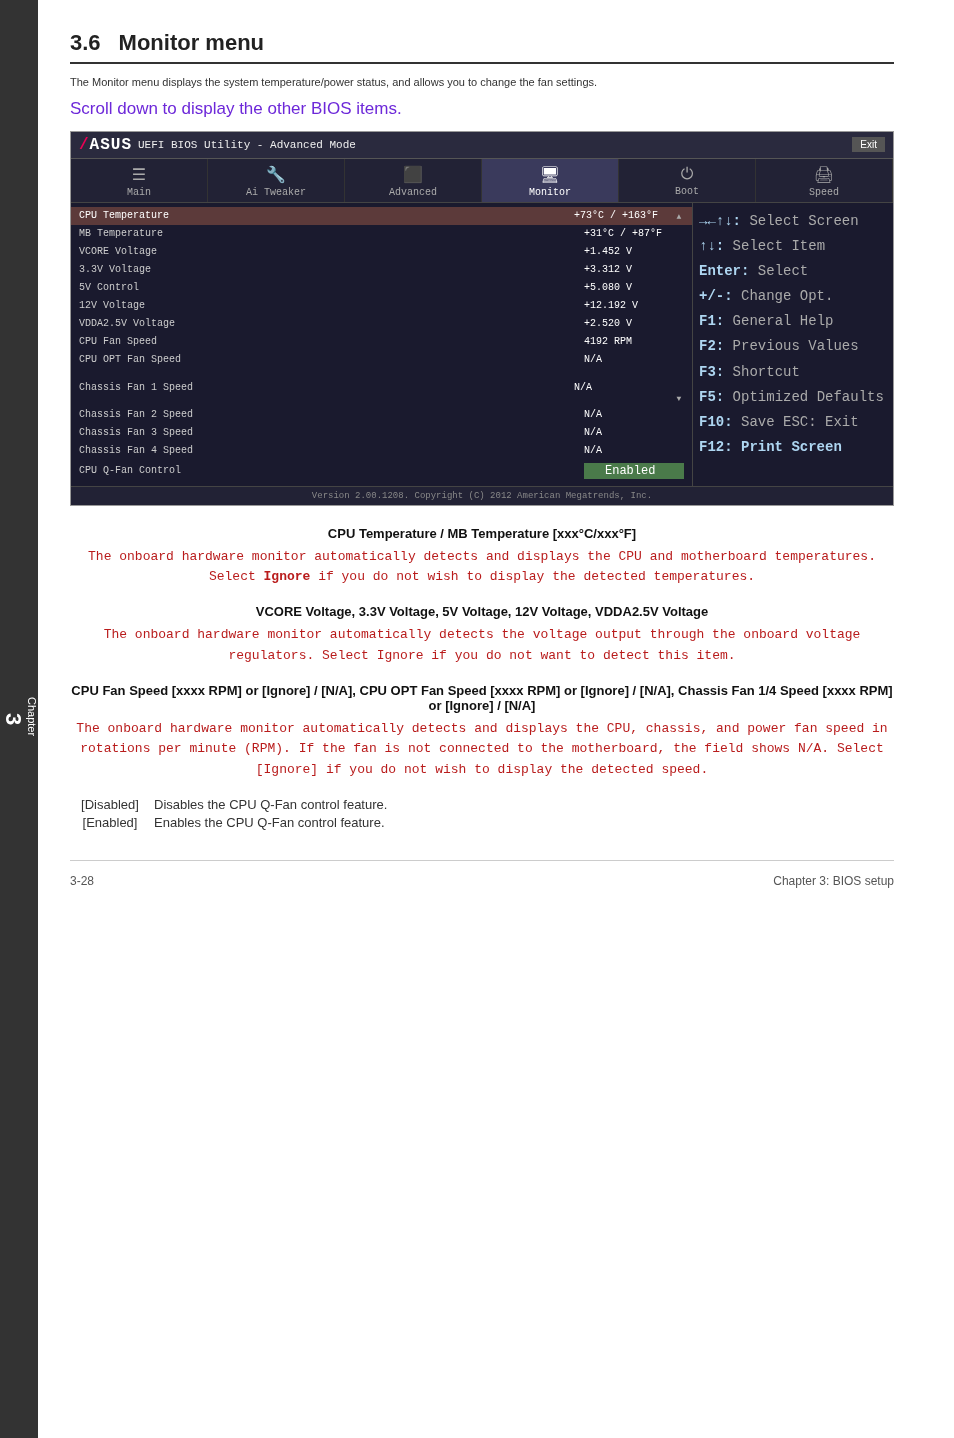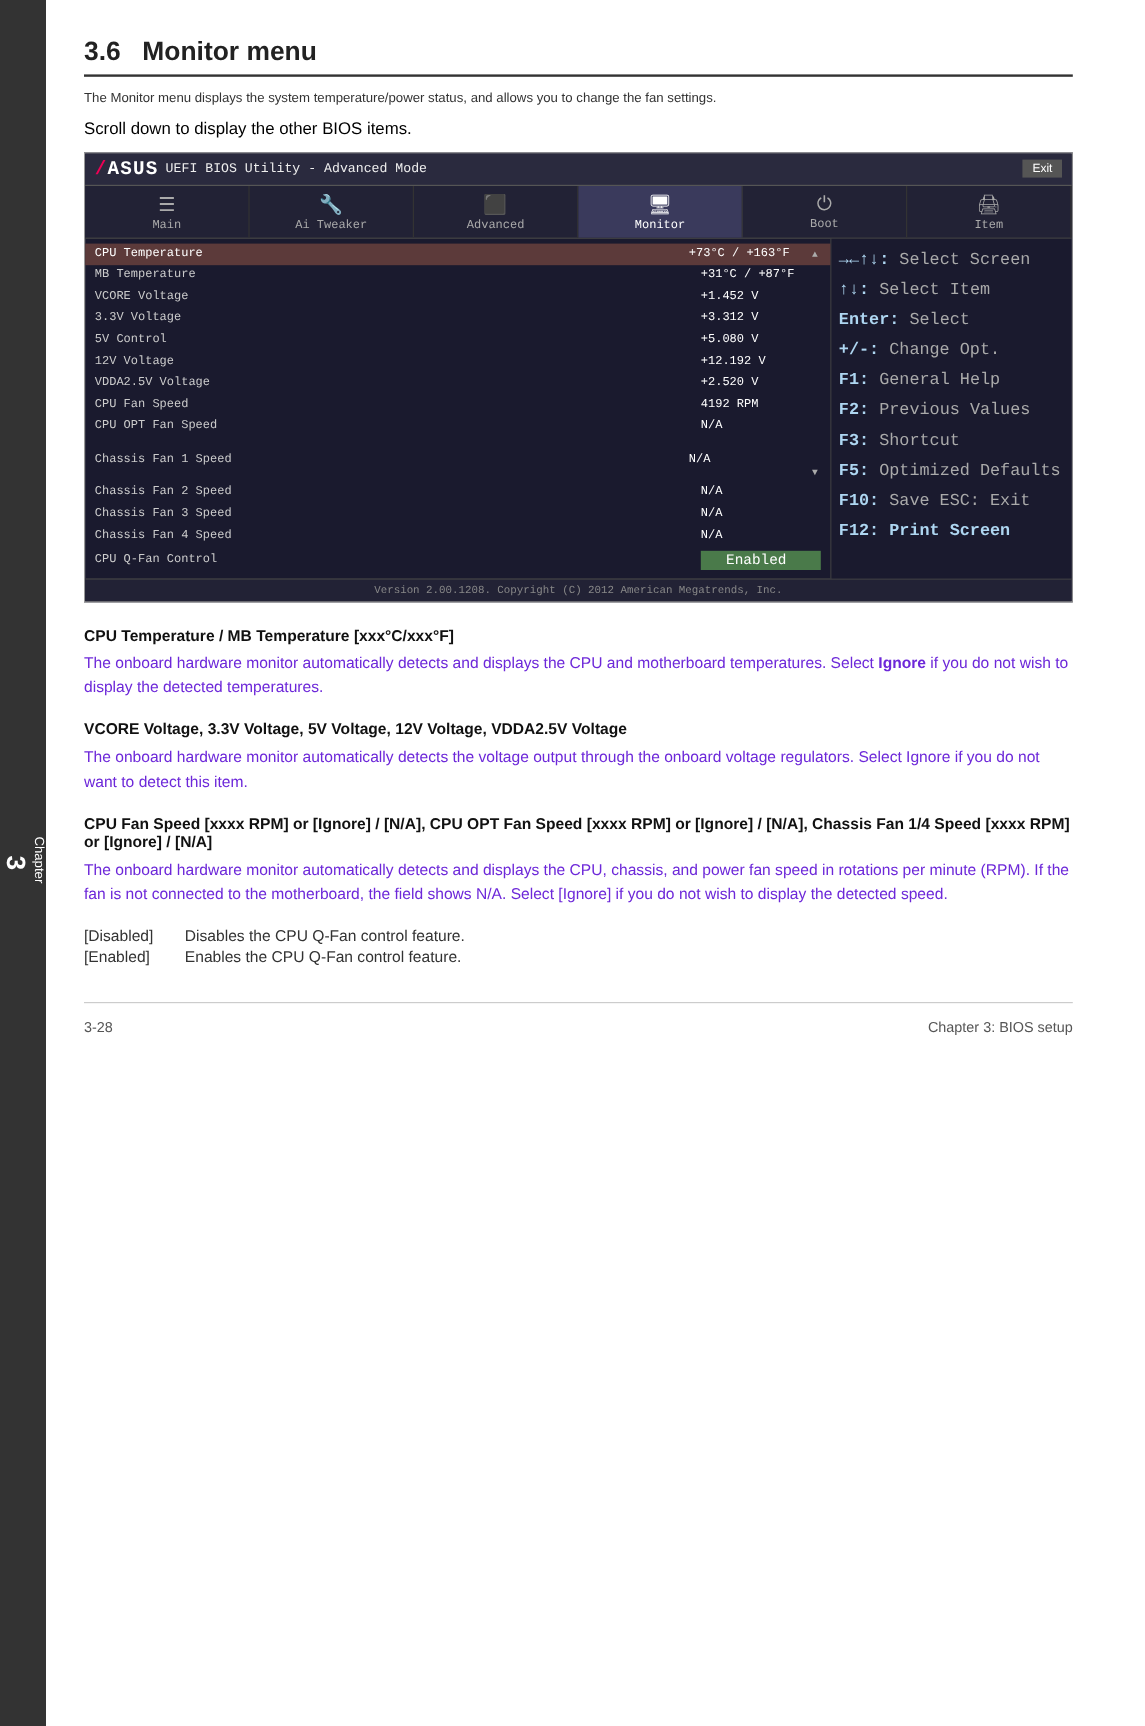--- a/index.html
+++ b/index.html
@@ -57,23 +57,23 @@
     }
 
     .intro-text {
       font-size: 11px;
       line-height: 1.5;
       margin-bottom: 8px;
       color: #333;
     }
 
     .scroll-note {
-      font-size: 14px;
+      font-size: 17px;
       margin-bottom: 12px;
-      color: #000000;
+      color: #6d28d9;
     }
 
     
     .bios-container {
       border: 1px solid #999;
       background: #1a1a2e;
       color: #ccc;
       font-family: 'Courier New', monospace;
       font-size: 11px;
       margin-bottom: 20px;
@@ -238,33 +238,35 @@
       text-align: center;
       padding: 4px;
       font-size: 9px;
       color: #888;
       border-top: 1px solid #444;
     }
 
     
     .doc-section {
       margin-bottom: 16px;
+      text-align: center;
     }
 
     .doc-heading {
       font-size: 13px;
       font-weight: bold;
       margin-bottom: 6px;
       color: #111;
     }
 
     .doc-text {
       font-size: 13px;
       line-height: 1.6;
-      color: #6d28d9;
+      color: #b91c1c;
+      font-family: Liberation Mono, monospace;
     }
 
     .doc-text strong {
       font-weight: bold;
     }
 
     .options-table {
       margin-top: 6px;
     }
 
@@ -338,21 +340,21 @@
       <div class="bios-nav-item active">
         <span class="nav-icon">🖥</span>
         <span class="nav-label">Monitor</span>
       </div>
       <div class="bios-nav-item">
         <span class="nav-icon">⏻</span>
         <span class="nav-label">Boot</span>
       </div>
       <div class="bios-nav-item">
         <span class="nav-icon">🖨</span>
-        <span class="nav-label">Item</span>
+        <span class="nav-label">Speed</span>
       </div>
     </div>
 
     <div class="bios-body">
       <div class="bios-left">
 
         <div class="bios-row highlighted">
           <span class="bios-row-label">CPU Temperature</span>
           <span class="bios-row-value">+73°C / +163°F</span>
           <div class="scrollbar-indicator">

